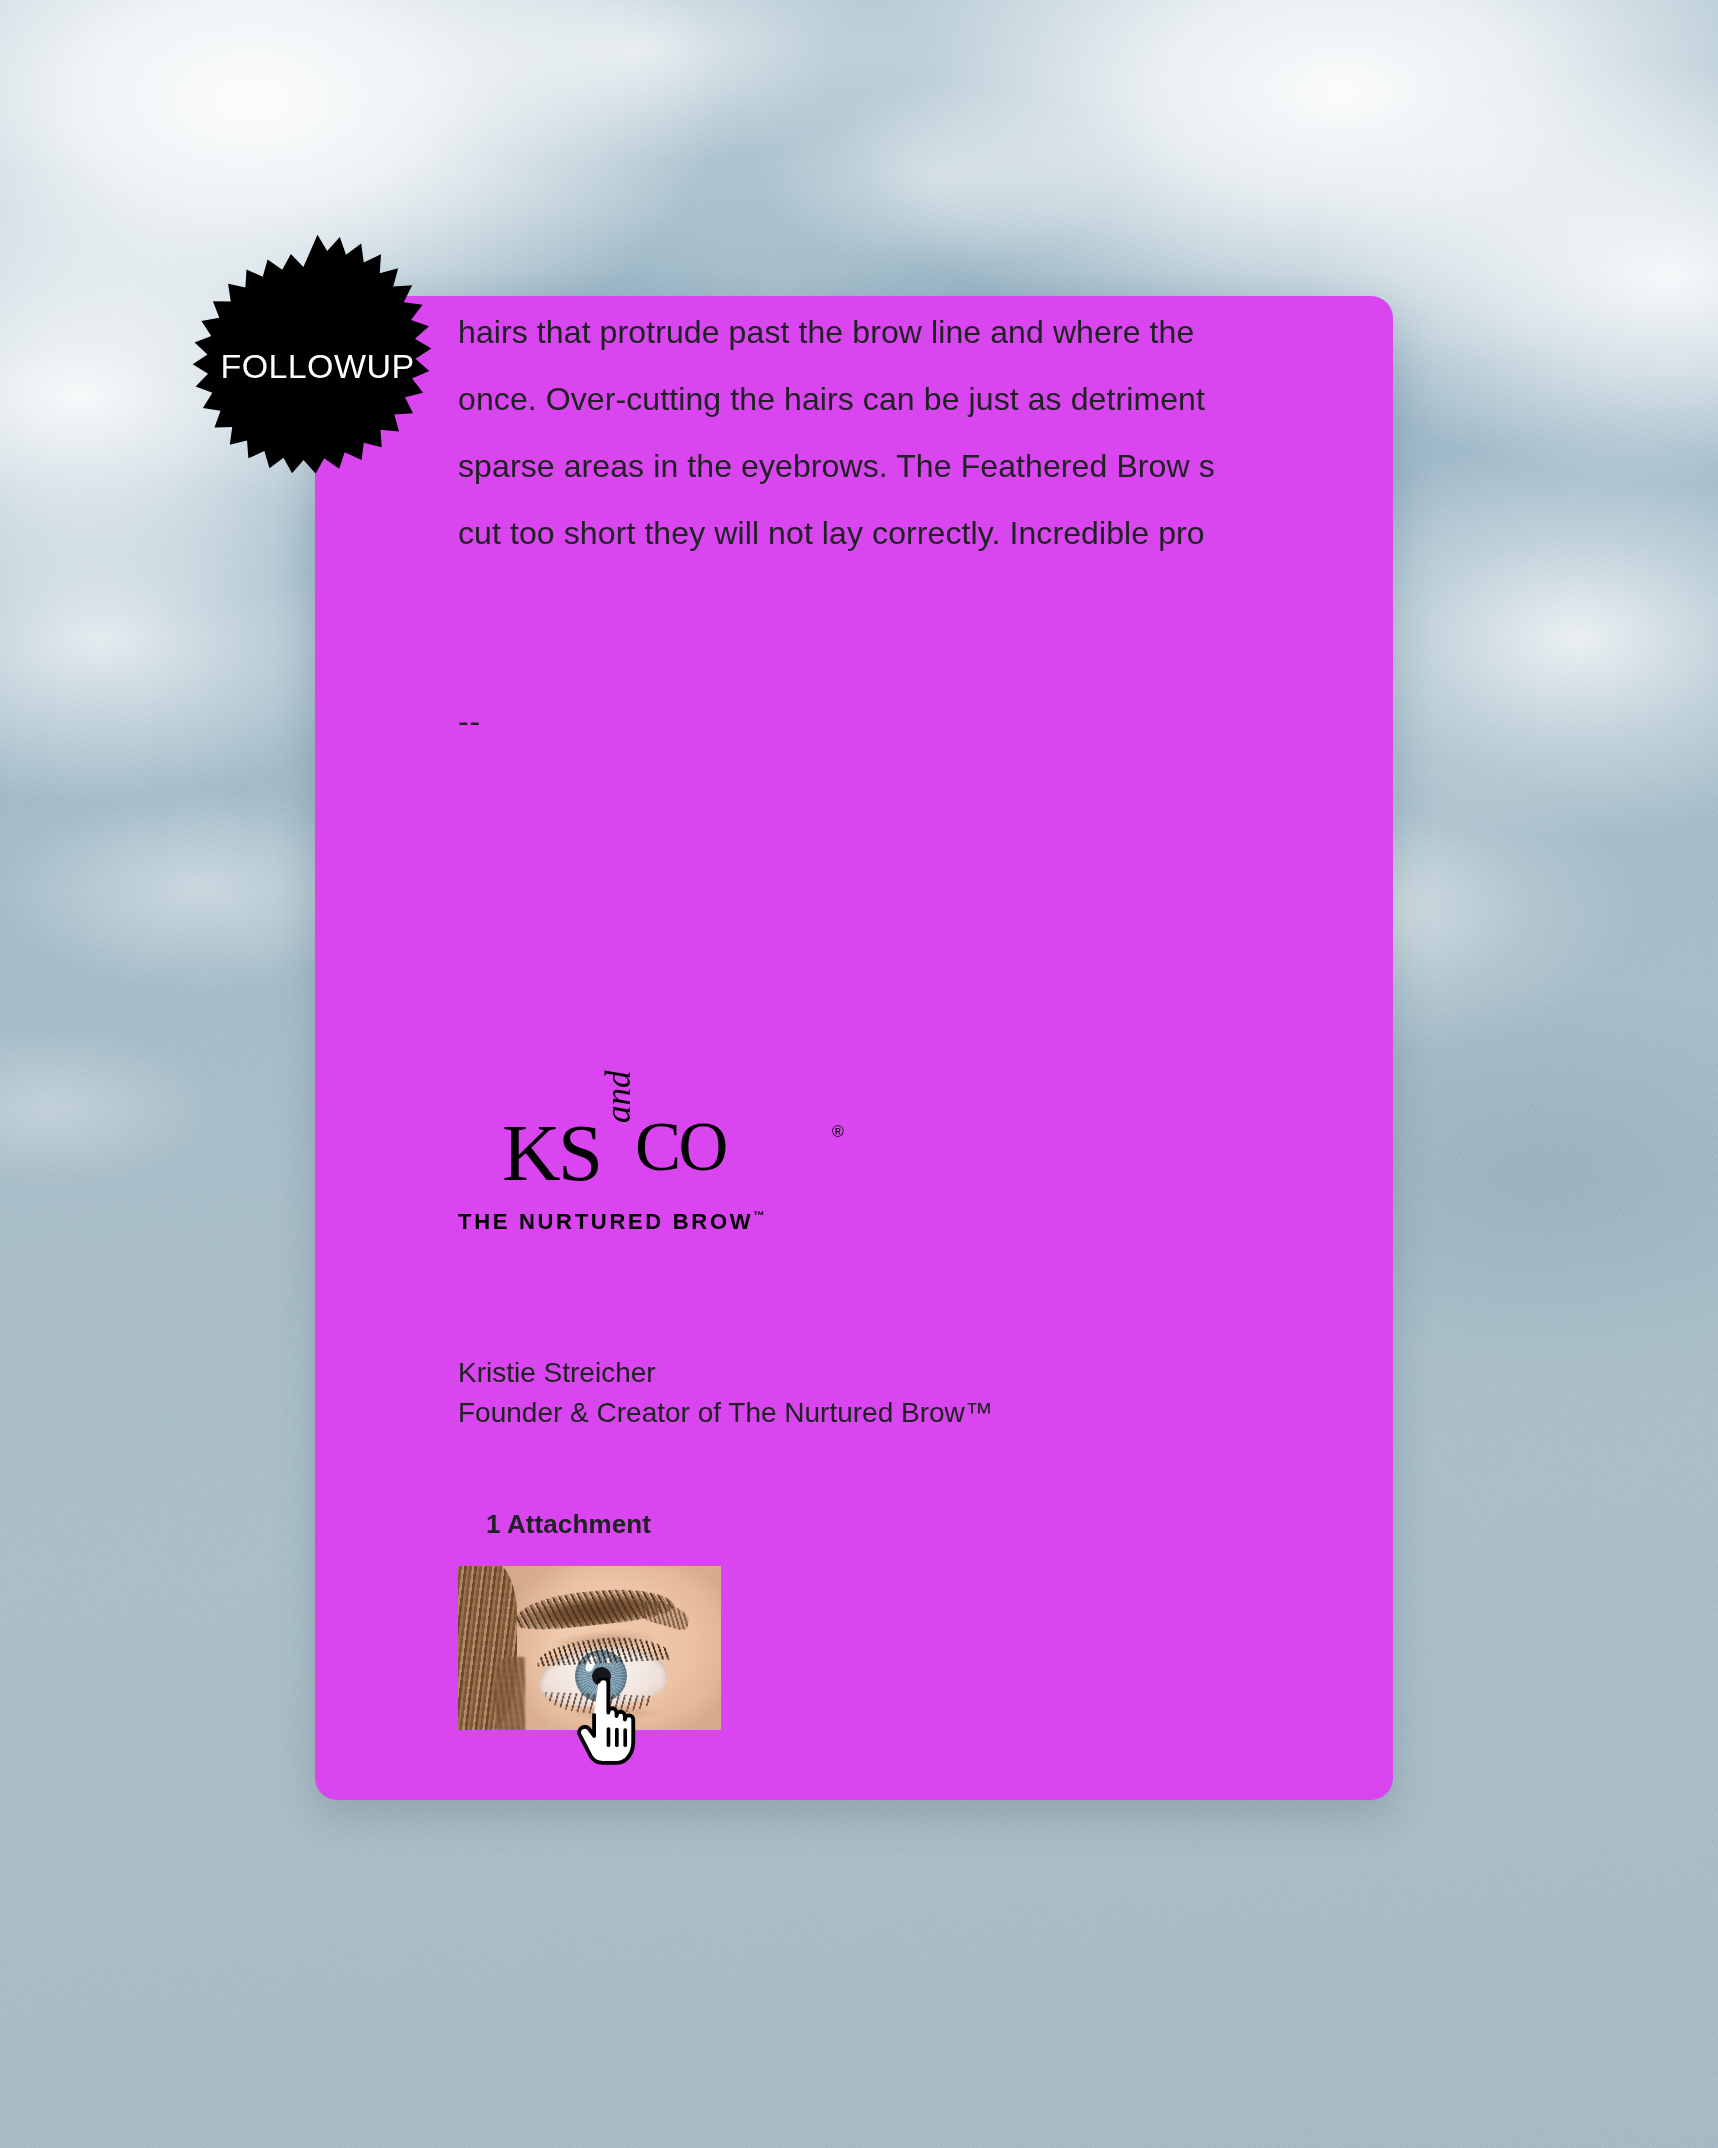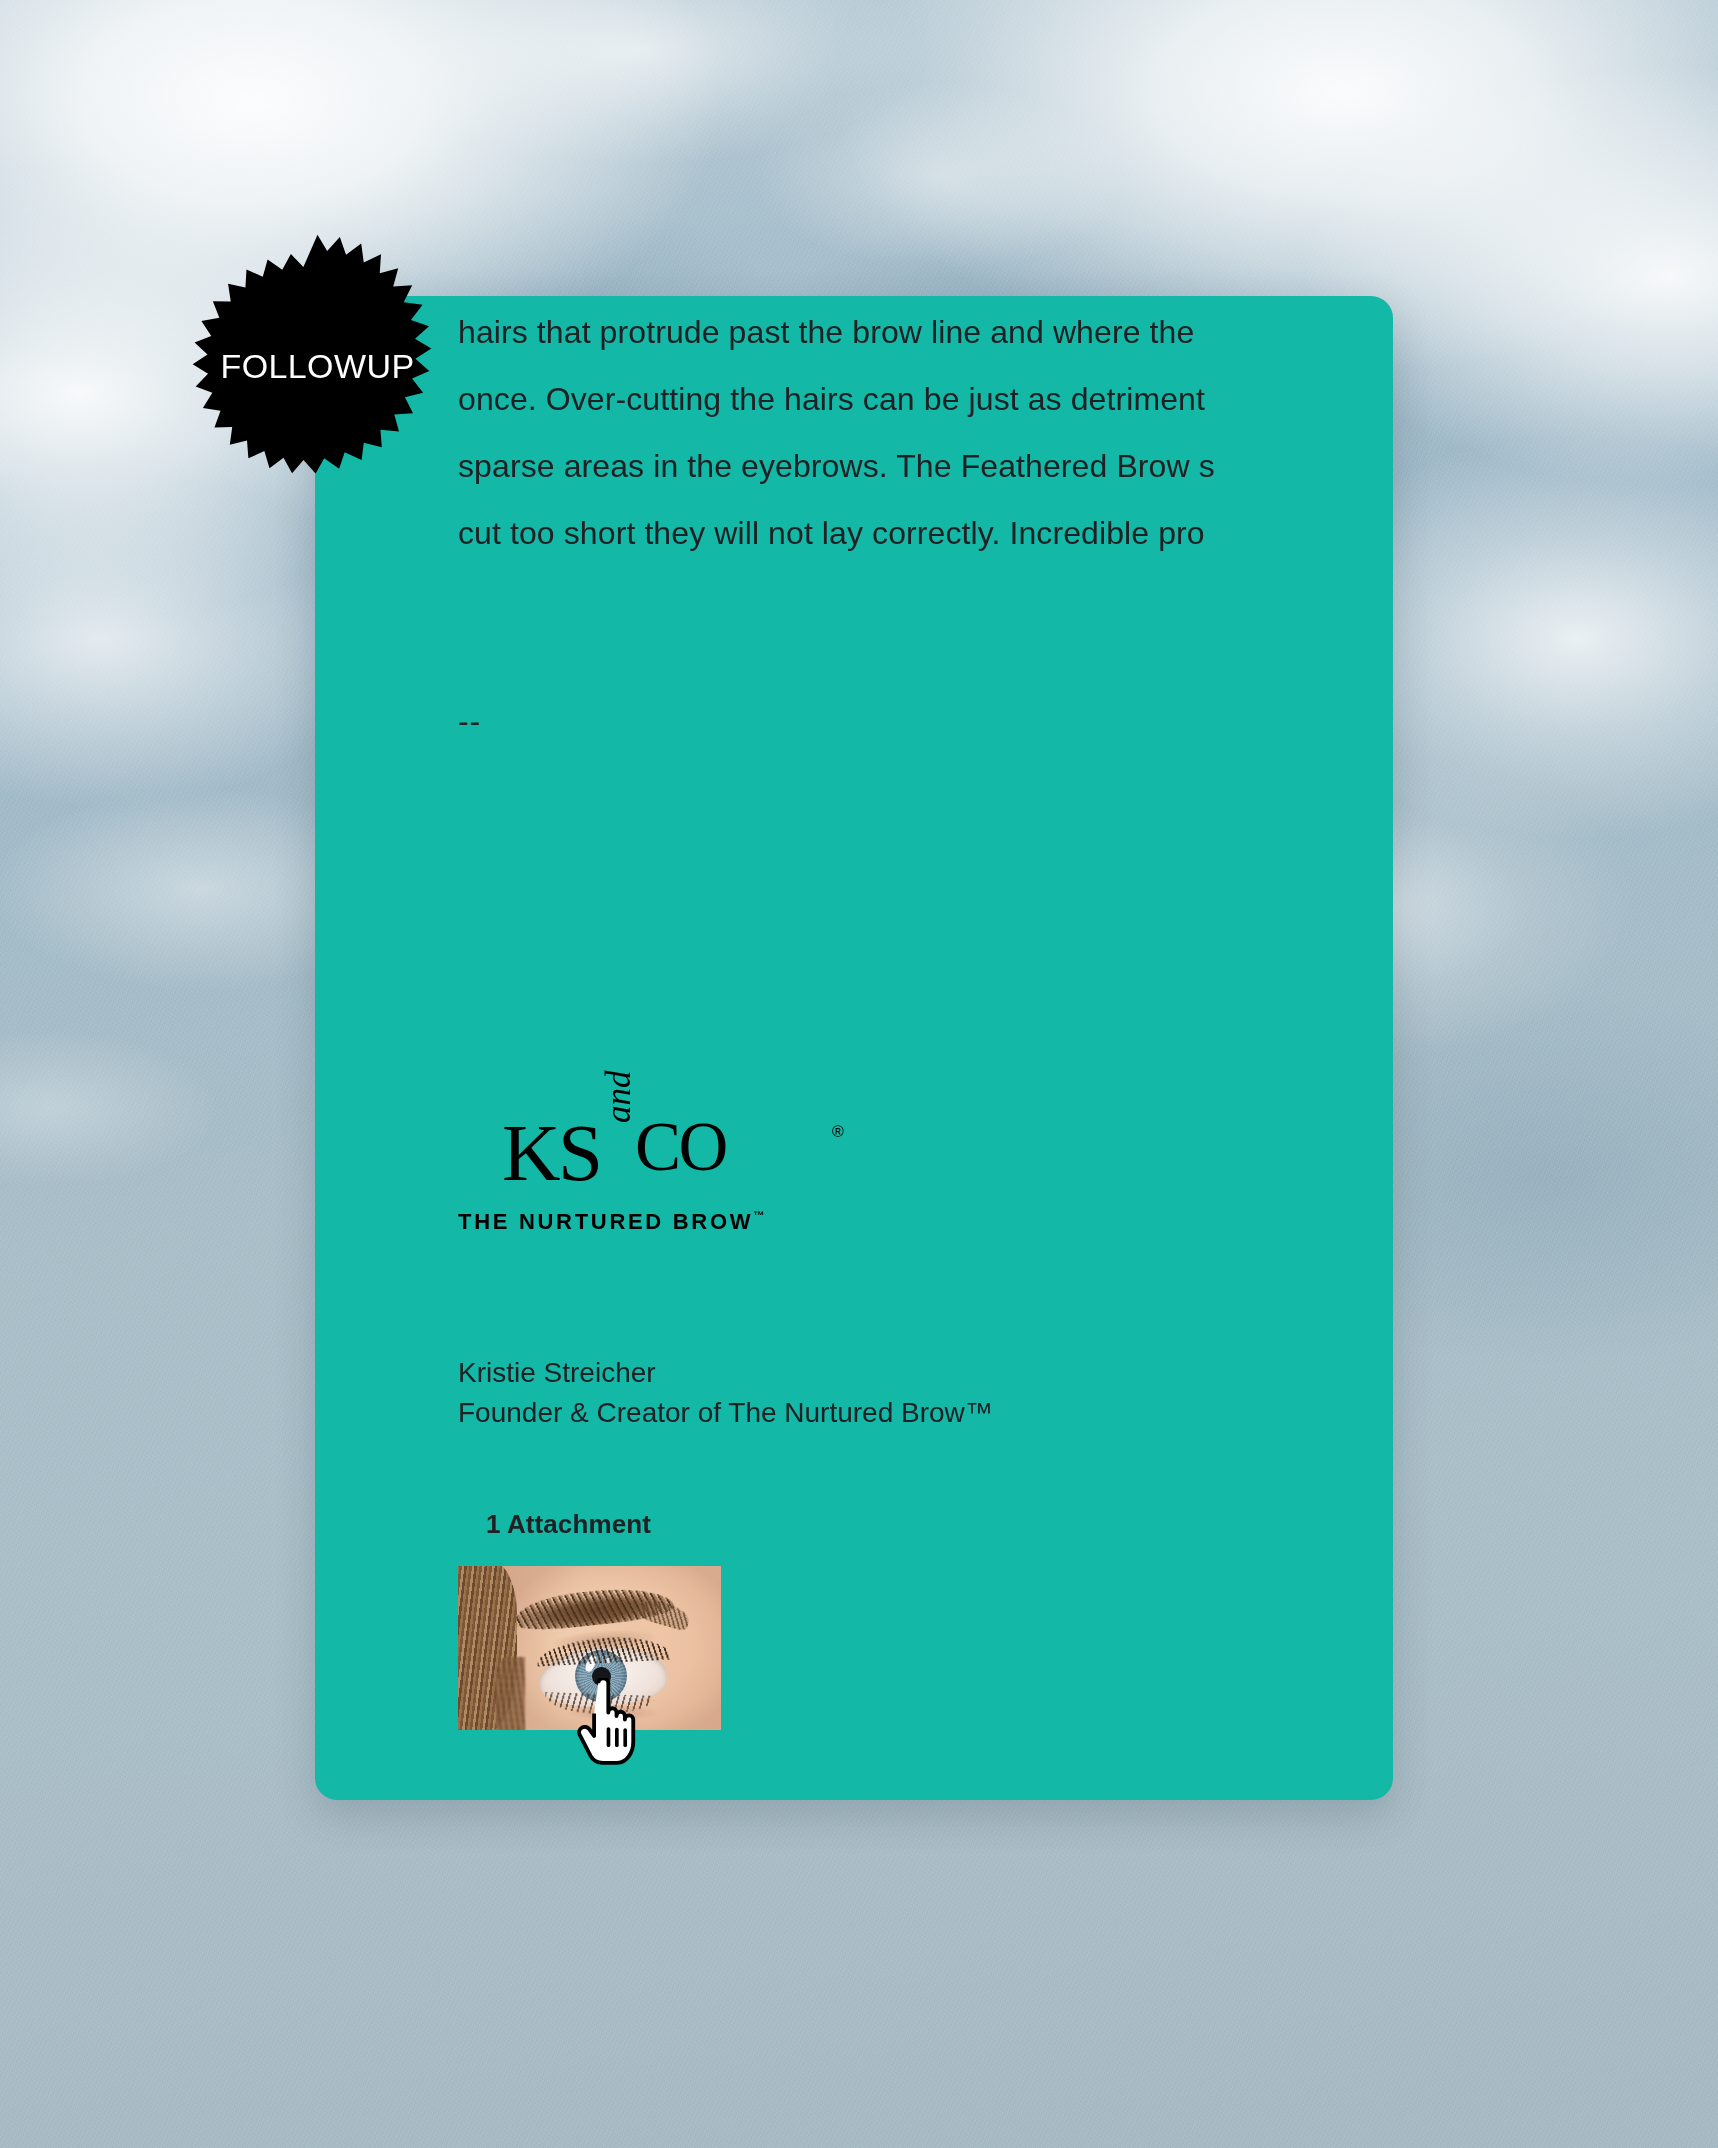--- a/index.html
+++ b/index.html
@@ -65,21 +65,21 @@
     pointer-events: none;
   }
 
   
   #email-card {
     position: absolute;
     left: 315px;
     top: 296px;
     width: 1078px;
     height: 1504px;
-    background: #14b8a6;
+    background: #d946ef;
     border-radius: 22px;
     overflow: hidden;
     box-shadow: 0 15px 40px rgba(40, 60, 75, 0.20);
   }
 
   .card-inner {
     position: relative;
     width: 100%;
     height: 100%;
   }

